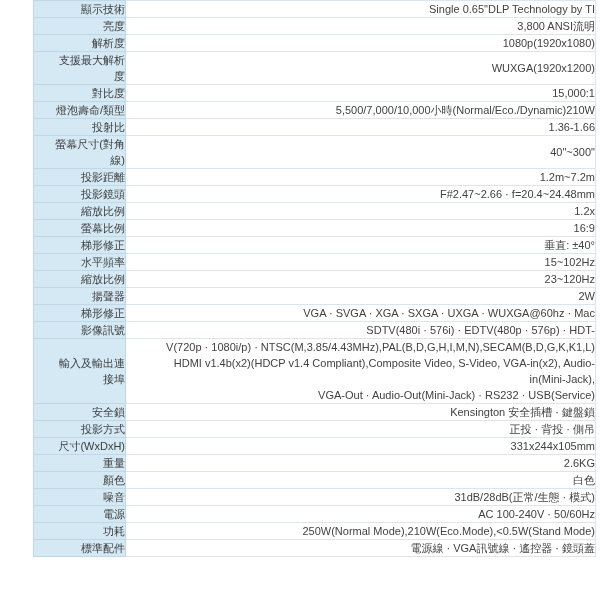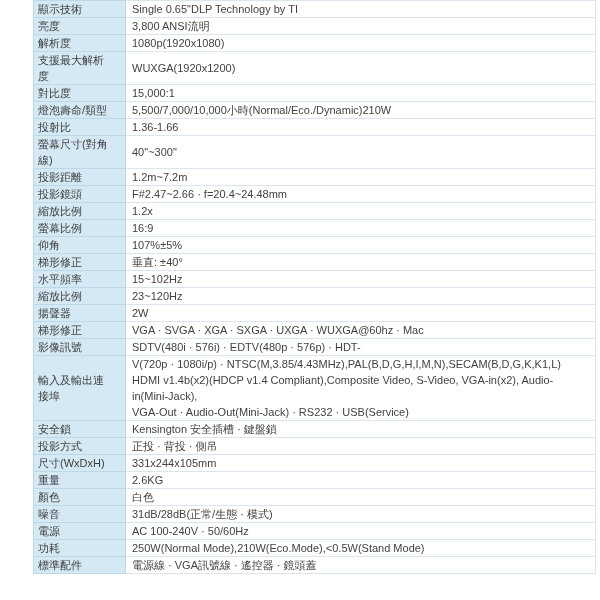--- a/index.html
+++ b/index.html
@@ -25,20 +25,21 @@
   }
   col.c-label { width: 92px; }
   col.c-value { width: 470px; }
   td {
     padding: 0;
     vertical-align: middle;
     border: 1px solid #d9e6f0;
     font-size: 11px;
     color: #424242;
     overflow: hidden;
+    text-align: right;
   }
   td.label {
     background: #d4e9f4;
     border-color: #bed8e8;
     padding-left: 4px;
     color: #3d3d3d;
   }
   td.value {
     padding-left: 6px;
   }
@@ -151,28 +152,20 @@
         <tr>
           <td class="label">
             <div class="ln">螢幕比例</div>
           </td>
           <td class="value">
             <div class="ln">16:9</div>
           </td>
         </tr>
         <tr>
           <td class="label">
-            <div class="ln">仰角</div>
-          </td>
-          <td class="value">
-            <div class="ln">107%±5%</div>
-          </td>
-        </tr>
-        <tr>
-          <td class="label">
             <div class="ln">梯形修正</div>
           </td>
           <td class="value">
             <div class="ln">垂直: ±40°</div>
           </td>
         </tr>
         <tr>
           <td class="label">
             <div class="ln">水平頻率</div>
           </td>

